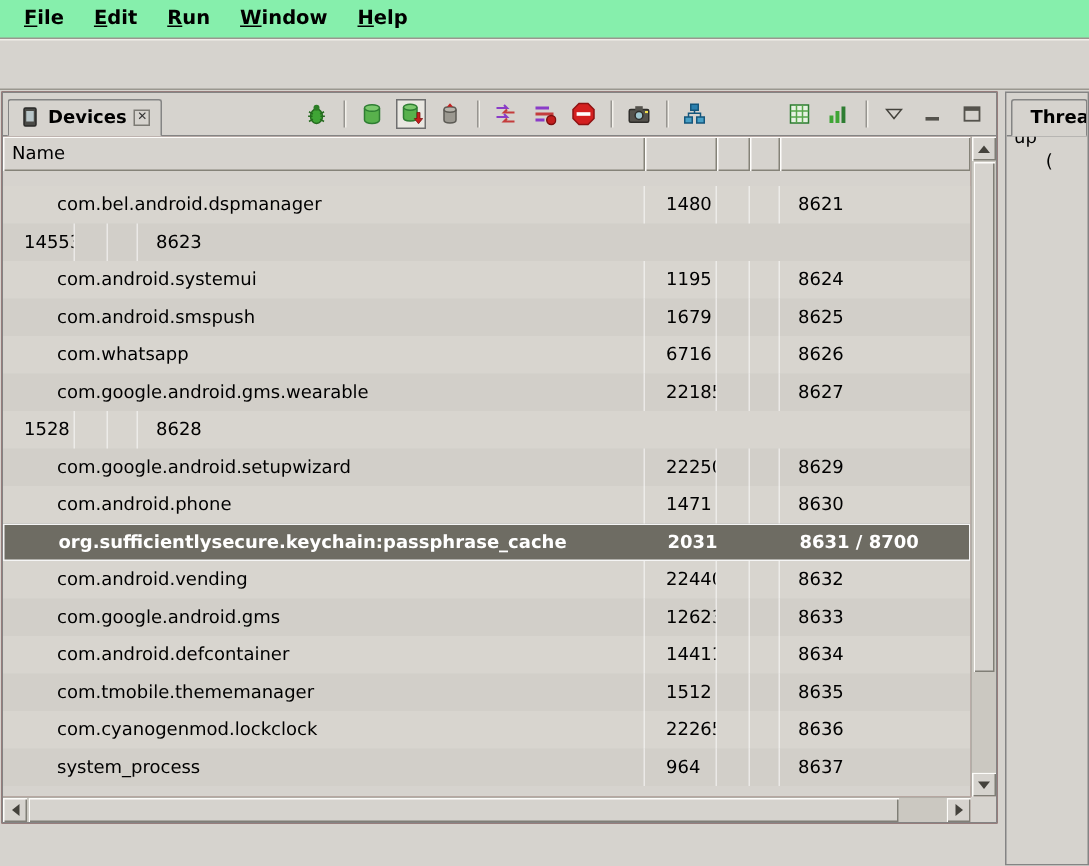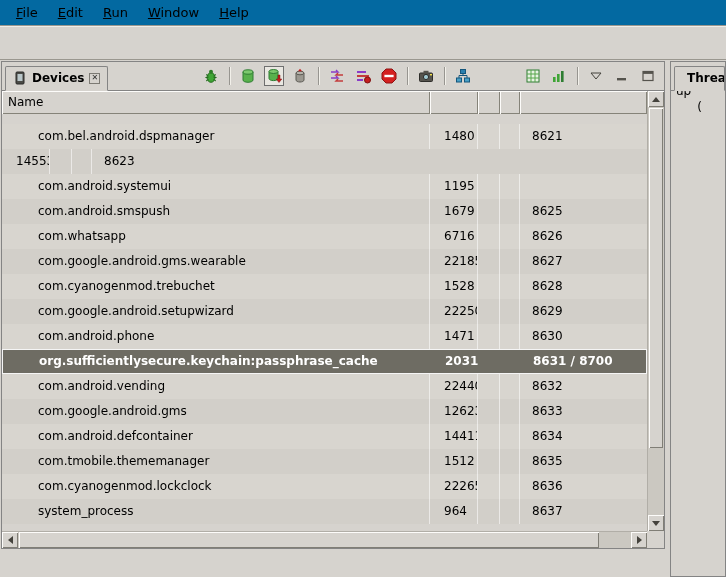--- a/index.html
+++ b/index.html
@@ -4,21 +4,21 @@
 <style>
   * { margin:0; padding:0; box-sizing:border-box; }
   html,body { width:726px; height:577px; overflow:hidden; }
   body {
     font-family:"DejaVu Sans","Liberation Sans",sans-serif;
     font-size:12px; color:#000; background:#d6d3ce; position:relative;
   }
 
   
   .menubar{position:absolute;top:0;left:0;right:0;height:26px;display:flex;align-items:center;
-    padding-left:6px;background:#0369a1;border-bottom:1px solid #9a978f;}
+    padding-left:6px;background:#86efac;border-bottom:1px solid #9a978f;font-weight:bold;}
   .menu-item{padding:4px 10px;font-size:13px;cursor:default;}
   .menu-item::first-letter{text-decoration:underline;}
 
   
   .toolbar-strip{position:absolute;top:26px;left:0;right:0;height:34px;background:#d6d3ce;
     border-bottom:1px solid #9a978f;box-shadow:inset 0 1px 0 #efede8;}
 
   
   .devices-panel{position:absolute;top:61px;left:1px;width:664px;height:488px;
     background:#7f1d1d;border:1px solid #848484;}
@@ -243,20 +243,21 @@
       <div class="cell c-pid">14553</div>
       <div class="cell c-a"></div>
       <div class="cell c-b"></div>
       <div class="cell c-port">8623</div>
     </div>
       <div class="row">
       <div class="cell c-name">com.android.systemui</div>
       <div class="cell c-pid">1195</div>
       <div class="cell c-a"></div>
       <div class="cell c-b"></div>
+      <div class="cell c-port">8624</div>
     </div>
       <div class="row">
       <div class="cell c-name">com.android.smspush</div>
       <div class="cell c-pid">1679</div>
       <div class="cell c-a"></div>
       <div class="cell c-b"></div>
       <div class="cell c-port">8625</div>
     </div>
       <div class="row">
       <div class="cell c-name">com.whatsapp</div>
@@ -266,21 +267,20 @@
       <div class="cell c-port">8626</div>
     </div>
       <div class="row">
       <div class="cell c-name">com.google.android.gms.wearable</div>
       <div class="cell c-pid">22185</div>
       <div class="cell c-a"></div>
       <div class="cell c-b"></div>
       <div class="cell c-port">8627</div>
     </div>
       <div class="row">
-      <div class="cell c-name">com.cyanogenmod.trebuchet</div>
       <div class="cell c-pid">1528</div>
       <div class="cell c-a"></div>
       <div class="cell c-b"></div>
       <div class="cell c-port">8628</div>
     </div>
       <div class="row">
       <div class="cell c-name">com.google.android.setupwizard</div>
       <div class="cell c-pid">22250</div>
       <div class="cell c-a"></div>
       <div class="cell c-b"></div>

